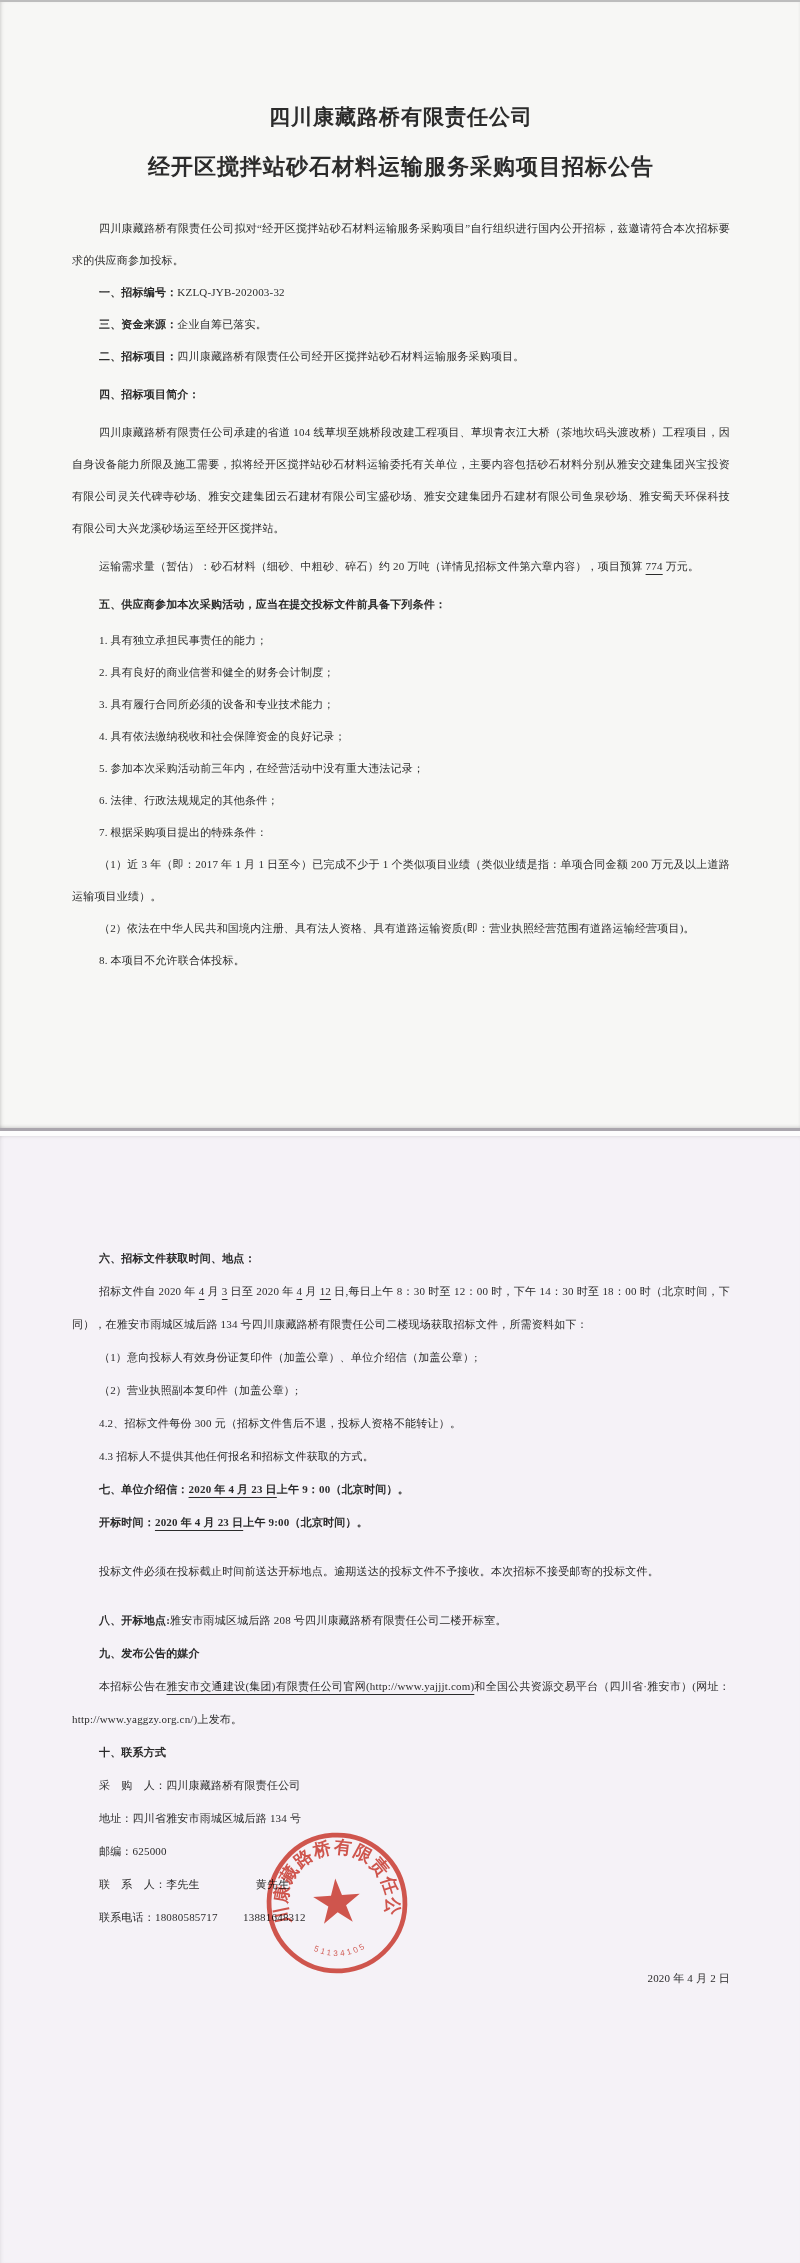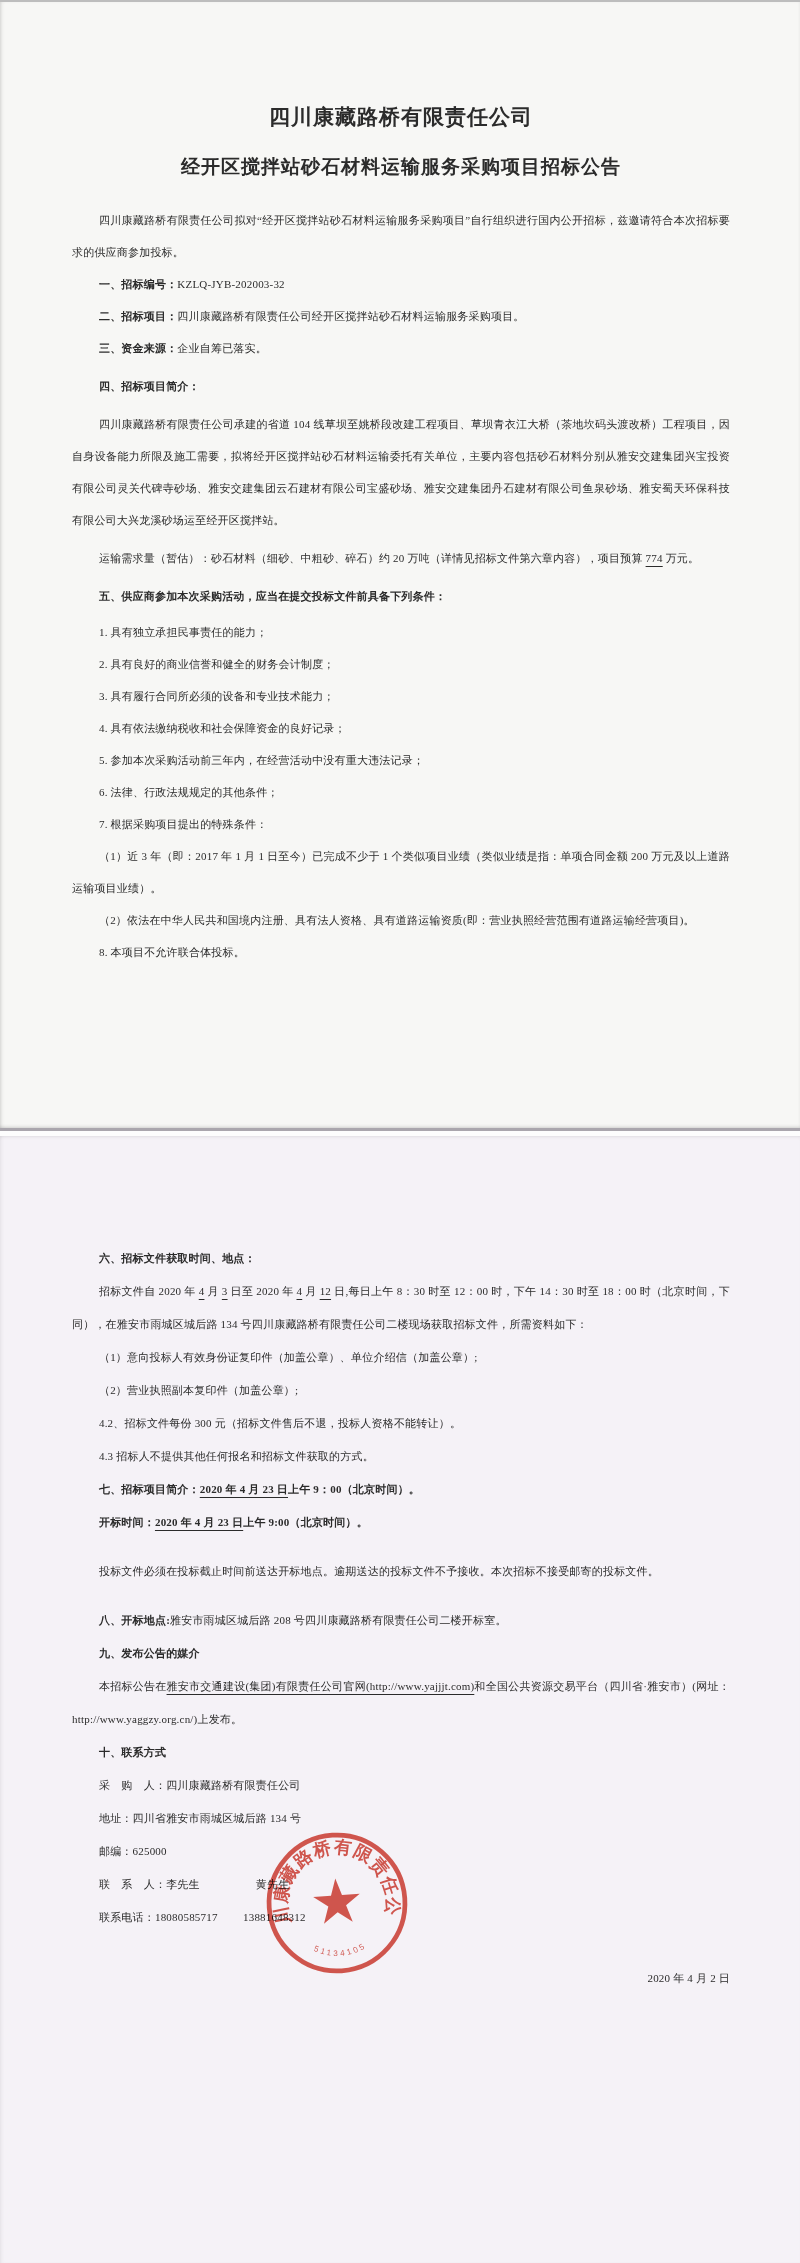--- a/index.html
+++ b/index.html
@@ -32,41 +32,41 @@
   }
   #page2 .blk{line-height:33px;}
   .blk .b{font-weight:bold;}
   .blk .u{text-decoration:underline;text-underline-offset:4px;}
   .t1,.t2{
     text-align:center;font-weight:bold;
     font-family:"Liberation Sans","DejaVu Sans",sans-serif;
     letter-spacing:1px;
   }
   .t1{font-size:21px;line-height:34px;margin-bottom:16px;}
-  .t2{font-size:19px;line-height:34px;margin-bottom:20px;}
+  .t2{font-size:22px;line-height:34px;margin-bottom:28px;}
   .ind{text-indent:2.45em;}
   .right{text-align:right;}
   .tight{line-height:33px;}
   #seal{
     position:absolute;left:251px;top:681px;width:172px;height:172px;
     mix-blend-mode:multiply;opacity:.92;
     transform:rotate(-4deg);
   }
 </style>
 </head>
 <body>
 
 <div class="page" id="page1">
   <div id="page1-content">
       <div class="blk t1"><span>四川康藏路桥有限责任公司</span></div>
       <div class="blk t2"><span>经开区搅拌站砂石材料运输服务采购项目招标公告</span></div>
       <div class="blk ind"><span>四川康藏路桥有限责任公司拟对“经开区搅拌站砂石材料运输服务采购项目”自行组织进行国内公开招标，兹邀请符合本次招标要求的供应商参加投标。</span></div>
       <div class="blk ind"><span class="b">一、招标编号：</span><span>KZLQ-JYB-202003-32</span></div>
+      <div class="blk ind"><span class="b">三、资金来源：</span><span>企业自筹已落实。</span></div>
       <div class="blk ind"><span class="b">二、招标项目：</span><span>四川康藏路桥有限责任公司经开区搅拌站砂石材料运输服务采购项目。</span></div>
-      <div class="blk ind"><span class="b">三、资金来源：</span><span>企业自筹已落实。</span></div>
       <div class="blk ind" style="margin-top: 6px;"><span class="b">四、招标项目简介：</span></div>
       <div class="blk ind" style="margin-top: 6px;"><span>四川康藏路桥有限责任公司承建的省道 104 线草坝至姚桥段改建工程项目、草坝青衣江大桥（茶地坎码头渡改桥）工程项目，因自身设备能力所限及施工需要，拟将经开区搅拌站砂石材料运输委托有关单位，主要内容包括砂石材料分别从雅安交建集团兴宝投资有限公司灵关代碑寺砂场、雅安交建集团云石建材有限公司宝盛砂场、雅安交建集团丹石建材有限公司鱼泉砂场、雅安蜀天环保科技有限公司大兴龙溪砂场运至经开区搅拌站。</span></div>
       <div class="blk ind" style="margin-top: 6px;"><span>运输需求量（暂估）：砂石材料（细砂、中粗砂、碎石）约 20 万吨（详情见招标文件第六章内容），项目预算 </span><span class="u">774</span><span> 万元。</span></div>
       <div class="blk ind" style="margin-top: 6px;"><span class="b">五、供应商参加本次采购活动，应当在提交投标文件前具备下列条件：</span></div>
       <div class="blk ind" style="margin-top: 4px;"><span>1. 具有独立承担民事责任的能力；</span></div>
       <div class="blk ind"><span>2. 具有良好的商业信誉和健全的财务会计制度；</span></div>
       <div class="blk ind"><span>3. 具有履行合同所必须的设备和专业技术能力；</span></div>
       <div class="blk ind"><span>4. 具有依法缴纳税收和社会保障资金的良好记录；</span></div>
       <div class="blk ind"><span>5. 参加本次采购活动前三年内，在经营活动中没有重大违法记录；</span></div>
       <div class="blk ind"><span>6. 法律、行政法规规定的其他条件；</span></div>
@@ -83,21 +83,21 @@
 </div>
 
 <div class="page" id="page2">
   <div id="page2-content">
       <div class="blk ind"><span class="b">六、招标文件获取时间、地点：</span></div>
       <div class="blk ind"><span>招标文件自 2020 年 </span><span class="u">4</span><span> 月 </span><span class="u">3</span><span> 日至 2020 年 </span><span class="u">4</span><span> 月 </span><span class="u">12</span><span> 日,每日上午 8：30 时至 12：00 时，下午 14：30 时至 18：00 时（北京时间，下同），在雅安市雨城区城后路 134 号四川康藏路桥有限责任公司二楼现场获取招标文件，所需资料如下：</span></div>
       <div class="blk ind"><span>（1）意向投标人有效身份证复印件（加盖公章）、单位介绍信（加盖公章）;</span></div>
       <div class="blk ind"><span>（2）营业执照副本复印件（加盖公章）;</span></div>
       <div class="blk ind"><span>4.2、招标文件每份 300 元（招标文件售后不退，投标人资格不能转让）。</span></div>
       <div class="blk ind"><span>4.3 招标人不提供其他任何报名和招标文件获取的方式。</span></div>
-      <div class="blk ind"><span class="b">七、招标项目简介：</span><span class="b u">2020 年 4 月 23 日</span><span class="b">上午 9：00（北京时间）。</span></div>
+      <div class="blk ind"><span class="b">七、单位介绍信：</span><span class="b u">2020 年 4 月 23 日</span><span class="b">上午 9：00（北京时间）。</span></div>
       <div class="blk ind"><span class="b">开标时间：</span><span class="b u">2020 年 4 月 23 日</span><span class="b">上午 9:00（北京时间）。</span></div>
       <div class="blk ind" style="margin-top: 16px;"><span>投标文件必须在投标截止时间前送达开标地点。逾期送达的投标文件不予接收。本次招标不接受邮寄的投标文件。</span></div>
       <div class="blk ind" style="margin-top: 16px;"><span class="b">八、开标地点:</span><span>雅安市雨城区城后路 208 号四川康藏路桥有限责任公司二楼开标室。</span></div>
       <div class="blk ind"><span class="b">九、发布公告的媒介</span></div>
       <div class="blk ind"><span>本招标公告在</span><span class="u">雅安市交通建设(集团)有限责任公司官网(http://www.yajjjt.com)</span><span>和全国公共资源交易平台（四川省·雅安市）(网址：http://www.yaggzy.org.cn/)上发布。</span></div>
       <div class="blk ind tight"><span class="b">十、联系方式</span></div>
       <div class="blk ind tight"><span>采　购　人：四川康藏路桥有限责任公司</span></div>
       <div class="blk ind tight"><span>地址：四川省雅安市雨城区城后路 134 号</span></div>
       <div class="blk ind tight"><span>邮编：625000</span></div>
       <div class="blk ind tight"><span>联　系　人：李先生　　　　　黄先生</span></div>

